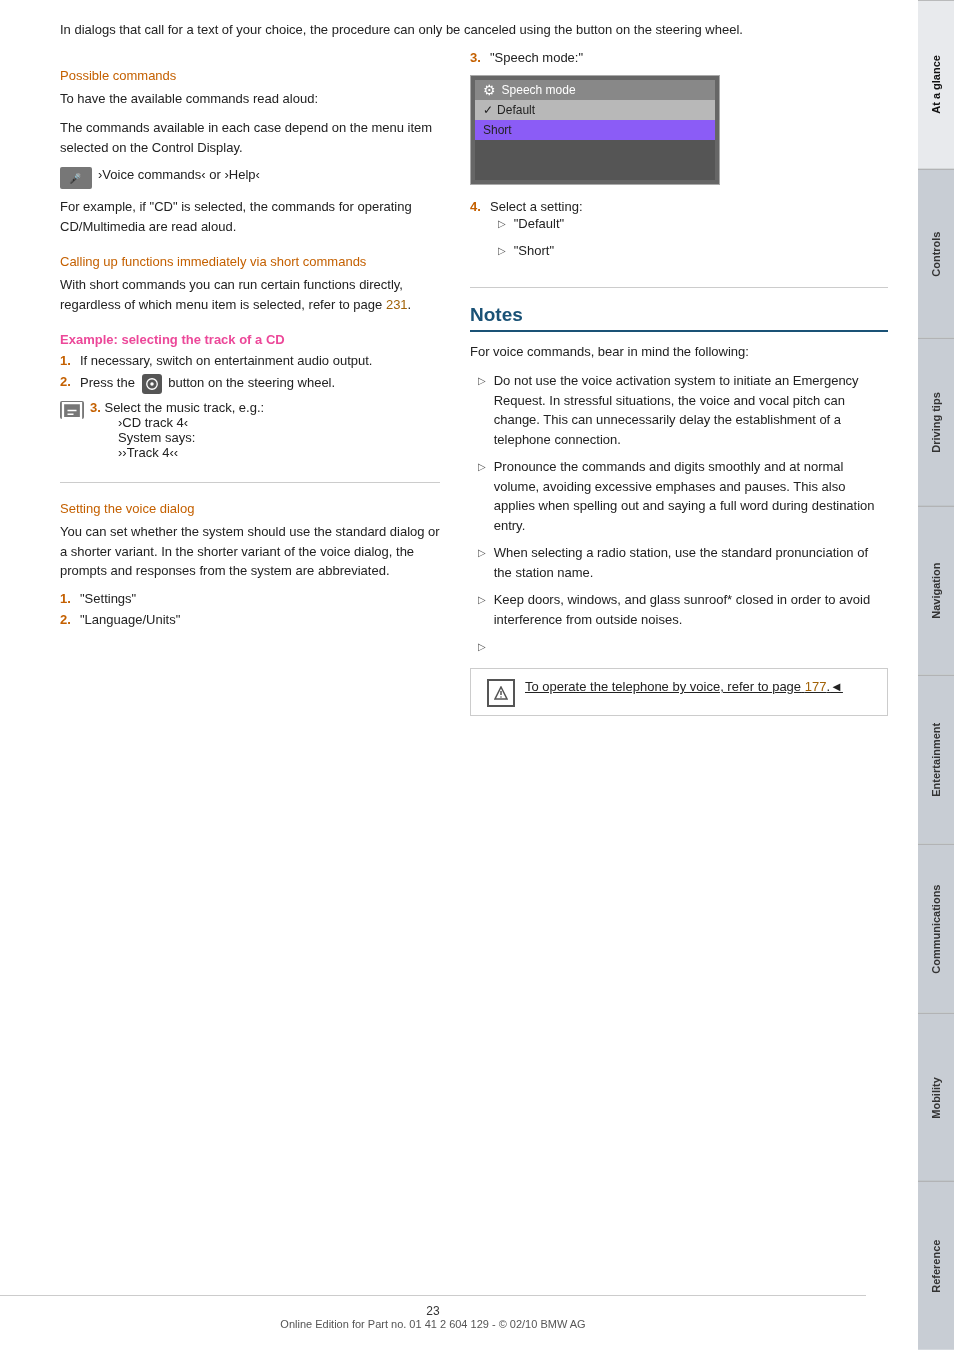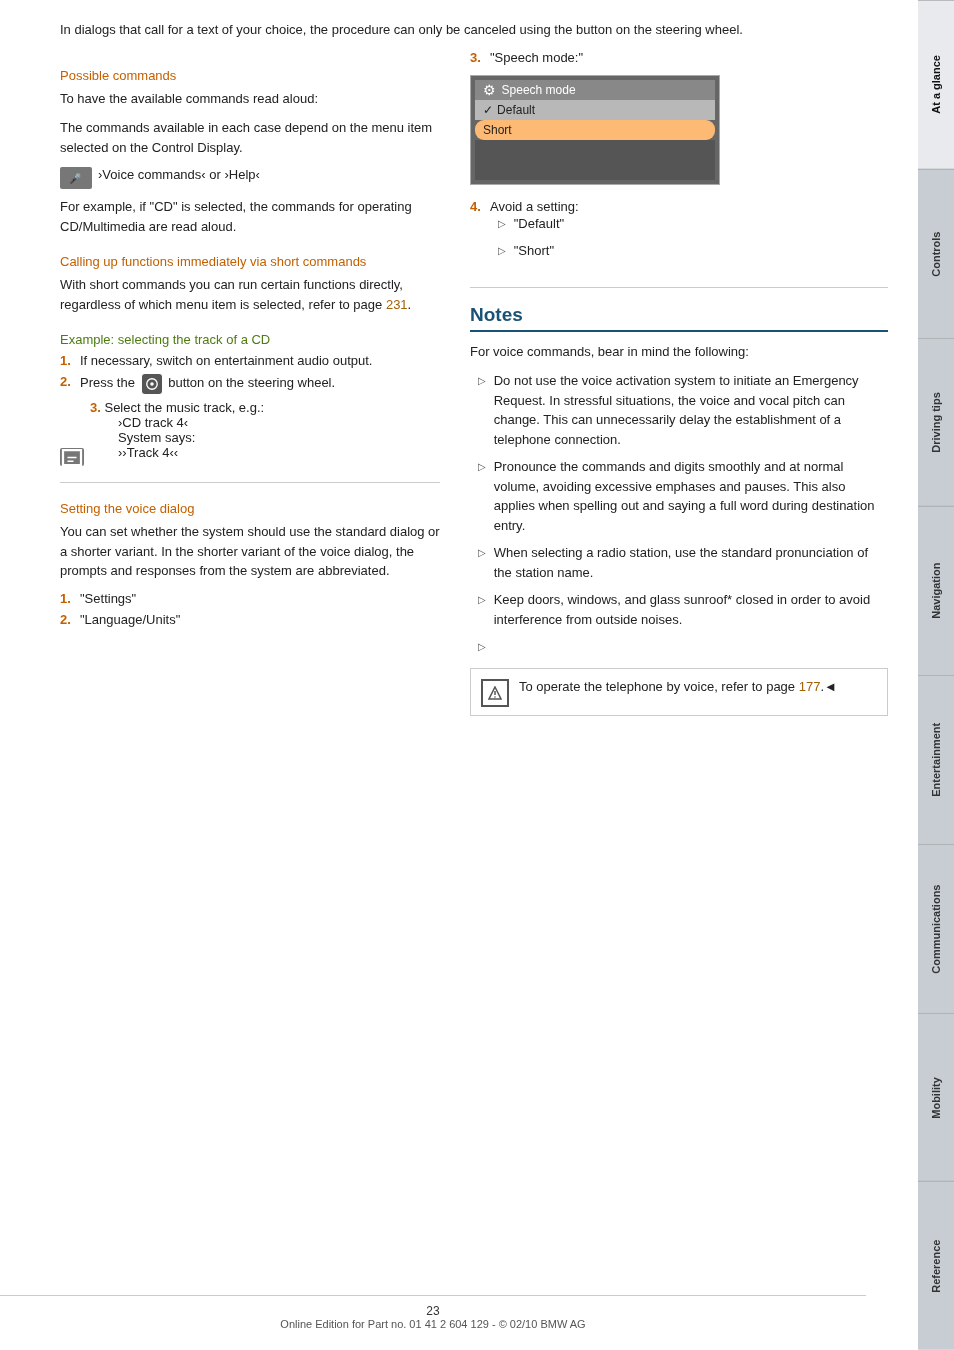--- a/index.html
+++ b/index.html
@@ -75,22 +75,22 @@
       font-size: 13px;
     }
     .section-heading-orange {
       color: #c46000;
       font-weight: normal;
       font-size: 13px;
       margin-top: 18px;
       margin-bottom: 6px;
     }
     .section-heading-blue {
-      color: #4d7c0f;
-      font-weight: normal;
+      color: #ec4899;
+      font-weight: bold;
       font-size: 13px;
       margin-top: 18px;
       margin-bottom: 6px;
     }
     .notes-heading {
       color: #1a5276;
       font-size: 19px;
       font-weight: bold;
       margin-bottom: 10px;
       border-bottom: 2px solid #1a5276;
@@ -159,36 +159,36 @@
       font-size: 12px;
       padding: 3px 8px;
       display: flex;
       align-items: center;
       gap: 4px;
     }
     .screen-row.selected {
       background: #b8b8b8;
     }
     .screen-row.dark {
-      background: #fdba74;
+      background: #8b5cf6;
       color: #222;
-      border-radius: 9px;
     }
     .checkmark {
       color: #222;
       font-size: 12px;
     }
     
     .note-box {
       display: flex;
       align-items: flex-start;
       gap: 10px;
       margin-top: 14px;
       border: 1px solid #ccc;
-      padding: 8px 10px;
+      padding: 8px 16px;
+      text-decoration: underline;
     }
     .note-box .triangle-icon {
       width: 28px;
       height: 28px;
       border: 2px solid #555;
       display: flex;
       align-items: center;
       justify-content: center;
       flex-shrink: 0;
       margin-top: 2px;
@@ -248,21 +248,21 @@
       margin-right: 6px;
       flex-shrink: 0;
     }
     .voice-icon-box span {
       color: white;
       font-size: 10px;
       font-weight: bold;
     }
     .step3-icon-row {
       display: flex;
-      align-items: flex-end;
+      align-items: flex-start;
       margin-bottom: 6px;
     }
     .step3-icon-box {
       width: 24px;
       height: 18px;
       background: #777;
       border-radius: 2px;
       display: flex;
       align-items: center;
       justify-content: center;
@@ -380,21 +380,21 @@
           </div>
           <div class="screen-row dark">
             <span>Short</span>
           </div>
           <div style="background:#555;height:40px;"></div>
         </div>
 
         <div class="step-row">
           <span class="snum">4.</span>
           <div>
-            <div>Avoid a setting:</div>
+            <div>Select a setting:</div>
             <ul class="bullet-list">
               <li>
                 <span class="tri">▷</span>
                 <span>"Default"</span>
               </li>
               <li>
                 <span class="tri">▷</span>
                 <span>"Short"</span>
               </li>
             </ul>

